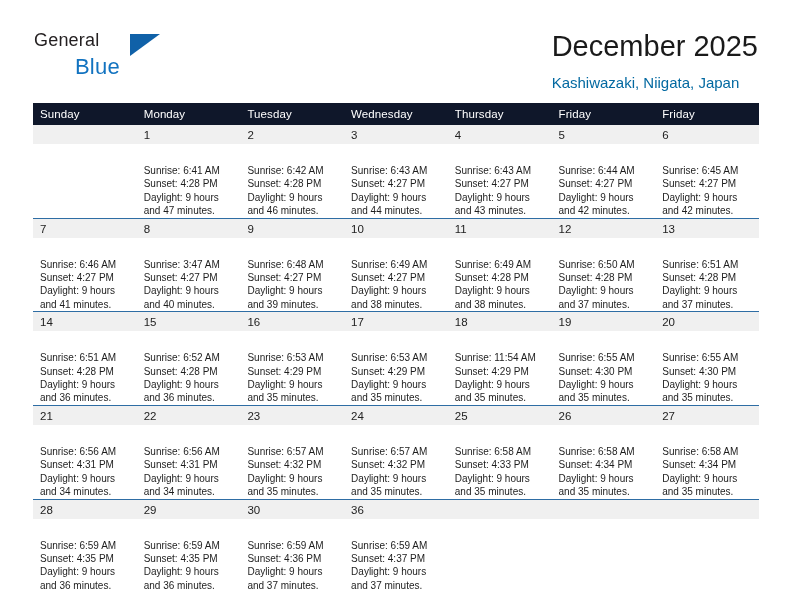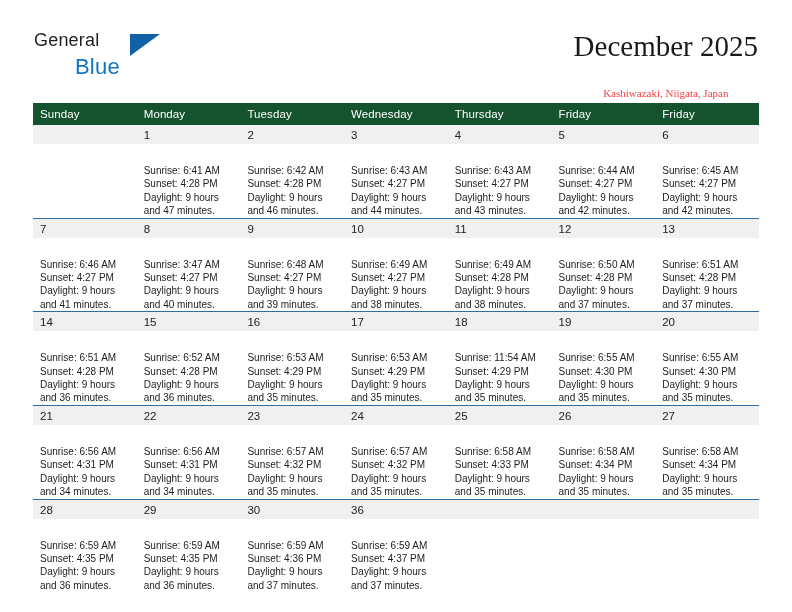--- a/index.html
+++ b/index.html
@@ -62,55 +62,54 @@
     width: 0;
     height: 0;
     border-left: 30px solid #1061a8;
     border-bottom: 22px solid transparent;
   }
 
   .title-block {
     position: absolute;
     right: 34px;
     top: 28px;
-    text-align: center;
-    font-family: Liberation Serif, serif;
+    text-align: left;
   }
   .cal-title {
     font-size: 29px;
     font-weight: normal;
     color: #1a1a1a;
     line-height: 36px;
     white-space: nowrap;
   }
   .cal-subtitle {
-    font-size: 11px;
+    font-size: 15px;
     font-weight: normal;
-    color: #ef4444;
+    color: #0369a1;
     line-height: 22px;
-    margin-top: 18px;
+    margin-top: 8px;
     white-space: nowrap;
   }
 
   
   .calendar {
     position: absolute;
     left: 33px;
     top: 103px;
     width: 726px;
   }
   table.cal {
     border-collapse: collapse;
     table-layout: fixed;
     width: 726px;
   }
   table.cal col { width: 103.71px; }
 
   thead th {
-    background: #14532d;
+    background: #0f172a;
     color: #ffffff;
     font-size: 11.5px;
     font-weight: normal;
     text-align: left;
     padding: 5px 0 5px 7px;
     height: 20px;
     box-sizing: border-box;
     border: none;
     letter-spacing: 0.1px;
   }

